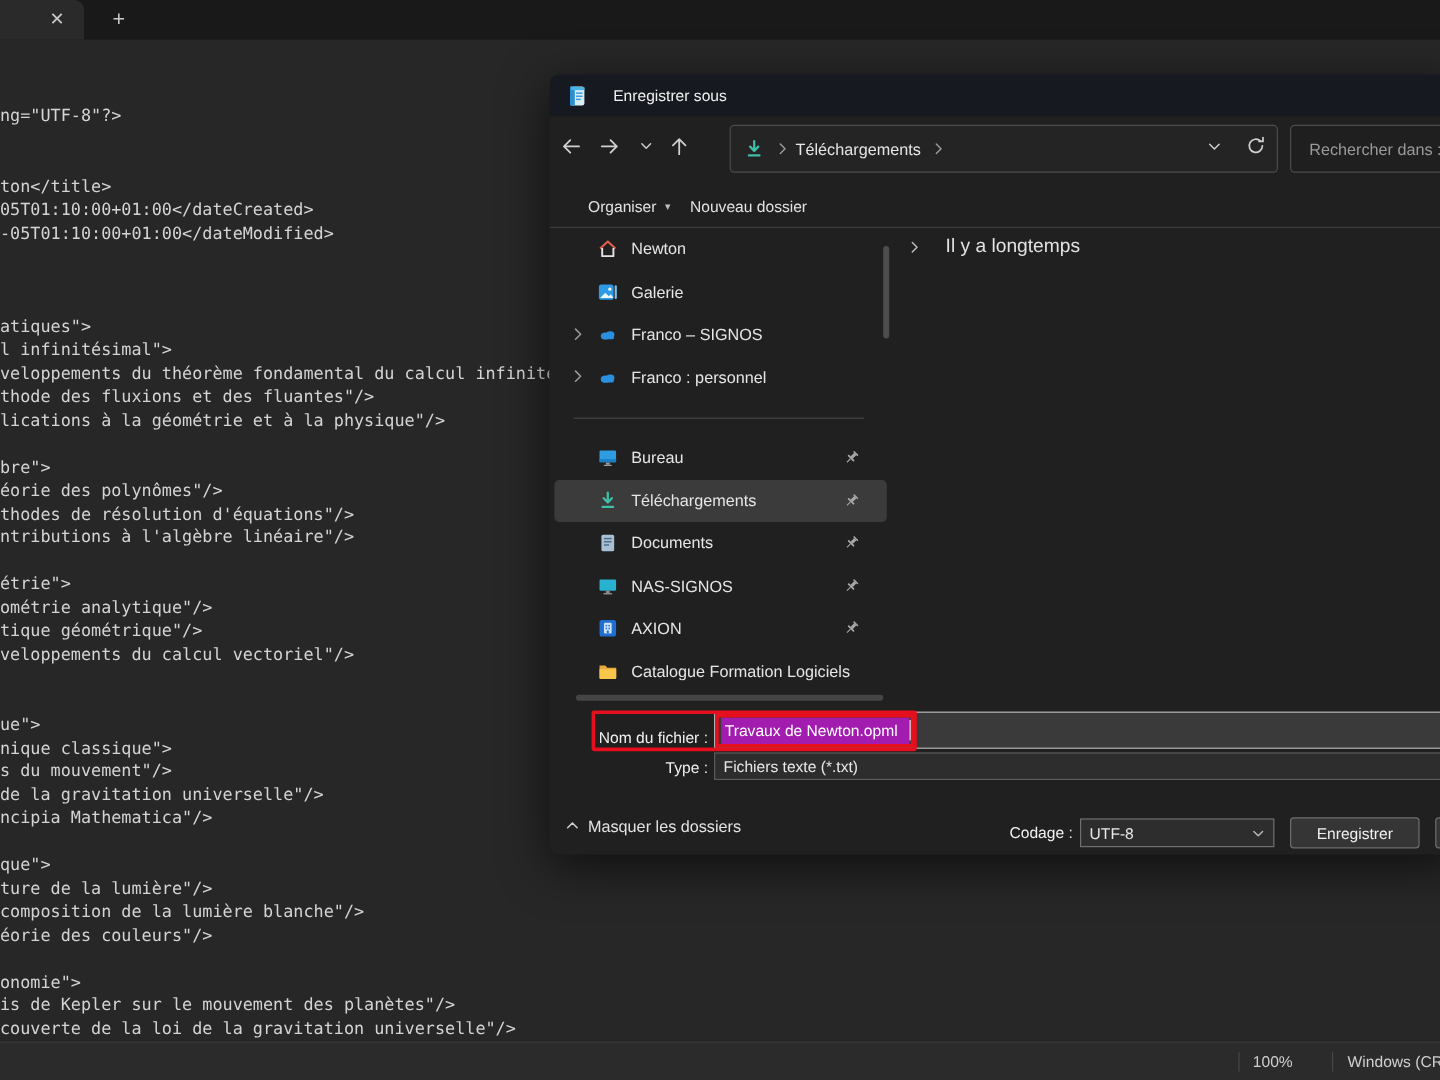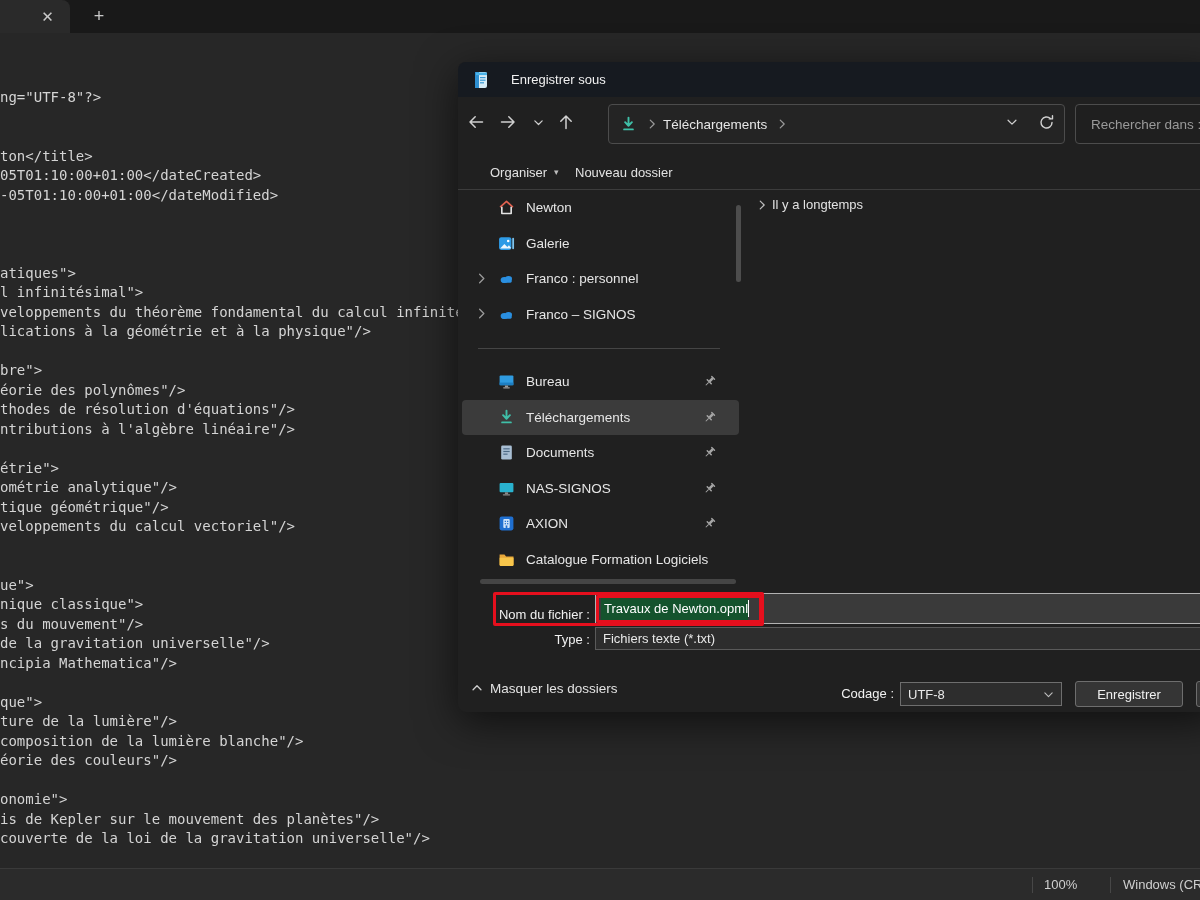--- a/index.html
+++ b/index.html
@@ -59,27 +59,27 @@
   .sb-label{color:#e6e6e6;font-size:13.5px;margin-left:11px;white-space:nowrap;overflow:hidden;flex:1;}
   .sb-pin{width:15px;height:15px;margin-right:22px;display:inline-flex;flex:none;}
   .sb-sep{height:32px;display:flex;align-items:center;}
   .sb-sep .line{height:1px;background:#454545;width:242px;margin-left:20px;}
   .sb-vscroll{position:absolute;left:278px;top:15px;width:5px;height:77px;background:#4d4d4d;border-radius:3px;}
   .sb-hscroll{position:absolute;left:22px;top:389px;width:256px;height:5px;background:#454545;border-radius:3px;}
   
   .mainlist{position:absolute;left:284px;top:128px;width:476px;height:403px;}
   .group-header{position:absolute;left:13px;top:7px;display:flex;align-items:center;}
   .group-chevron{width:14px;height:14px;display:inline-flex;}
-  .group-label{color:#e2e2e2;font-size:13px;margin-left:3px;}
+  .group-label{color:#e2e2e2;font-size:16px;margin-left:19px;}
   
   .fieldlabel{position:absolute;left:0;width:132px;text-align:right;color:#f0f0f0;font-size:13px;}
   .filename-input{position:absolute;left:137px;top:531px;width:623px;height:31px;background:#3a3a3a;
     border:1px solid #b2b2b2;box-sizing:border-box;display:flex;align-items:center;}
-  .filename-selection{margin-left:5px;background:#14532d;color:#ffffff;font-size:13px;
-    padding:3px 0 4px 3px;white-space:nowrap;}
+  .filename-selection{margin-left:5px;background:#a21caf;color:#ffffff;font-size:13px;
+    padding:3px 10px 4px 3px;white-space:nowrap;}
   .text-cursor{width:1px;height:17px;background:#ffffff;}
   .type-select{position:absolute;left:137px;top:565px;width:623px;height:23px;background:#2d2d2d;
     border:1px solid #5a5a5a;box-sizing:border-box;display:flex;align-items:center;}
   .type-select .val{color:#e8e8e8;font-size:13px;margin-left:7px;}
   
   .footer{position:absolute;left:0;top:601px;width:100%;height:49px;border-radius:0 0 8px 8px;}
   .hide-folders{position:absolute;left:12px;top:18px;display:flex;align-items:flex-start;}
   .hide-folders .chev{width:14px;height:14px;display:inline-flex;}
   .hide-folders .lbl{color:#e2e2e2;font-size:13.5px;margin-left:6px;}
   .enc-label{position:absolute;left:330px;top:23px;width:106px;text-align:right;color:#f0f0f0;font-size:13px;}
@@ -113,20 +113,21 @@
     <div class="editor-line"> </div>
     <div class="editor-line">ton&lt;/title&gt;</div>
     <div class="editor-line">05T01:10:00+01:00&lt;/dateCreated&gt;</div>
     <div class="editor-line">-05T01:10:00+01:00&lt;/dateModified&gt;</div>
     <div class="editor-line"> </div>
     <div class="editor-line"> </div>
     <div class="editor-line"> </div>
     <div class="editor-line">atiques"&gt;</div>
     <div class="editor-line">l infinitésimal"&gt;</div>
     <div class="editor-line">veloppements du théorème fondamental du calcul infinitésimal"/&gt;</div>
+    <div class="editor-line">thode des fluxions et des fluantes"/&gt;</div>
     <div class="editor-line">lications à la géométrie et à la physique"/&gt;</div>
     <div class="editor-line"> </div>
     <div class="editor-line">bre"&gt;</div>
     <div class="editor-line">éorie des polynômes"/&gt;</div>
     <div class="editor-line">thodes de résolution d'équations"/&gt;</div>
     <div class="editor-line">ntributions à l'algèbre linéaire"/&gt;</div>
     <div class="editor-line"> </div>
     <div class="editor-line">étrie"&gt;</div>
     <div class="editor-line">ométrie analytique"/&gt;</div>
     <div class="editor-line">tique géométrique"/&gt;</div>
@@ -269,36 +270,36 @@
             <path d="M6 3.5 L10.5 8 L6 12.5" fill="none" stroke="#9a9a9a" stroke-width="1.4" stroke-linecap="round" stroke-linejoin="round"></path>
           </svg>
         </span>
         <span class="sb-icon">
           <svg viewBox="0 0 16 16" width="17" height="17">
             <ellipse cx="6" cy="9.4" rx="3.5" ry="2.8" fill="#2a8fe0"></ellipse>
             <ellipse cx="9.9" cy="8.4" rx="3.3" ry="2.7" fill="#2a8fe0"></ellipse>
             <rect x="3.6" y="9" width="9.2" height="3" rx="1.5" fill="#2a8fe0"></rect>
           </svg>
         </span>
-        <span class="sb-label">Franco : personnel</span>
+        <span class="sb-label">Franco – SIGNOS</span>
       </div>
       <div class="sb-row">
         <span class="sb-chevron">
           <svg viewBox="0 0 16 16" width="15" height="15">
             <path d="M6 3.5 L10.5 8 L6 12.5" fill="none" stroke="#9a9a9a" stroke-width="1.4" stroke-linecap="round" stroke-linejoin="round"></path>
           </svg>
         </span>
         <span class="sb-icon">
           <svg viewBox="0 0 16 16" width="17" height="17">
             <ellipse cx="6" cy="9.4" rx="3.5" ry="2.8" fill="#2a8fe0"></ellipse>
             <ellipse cx="9.9" cy="8.4" rx="3.3" ry="2.7" fill="#2a8fe0"></ellipse>
             <rect x="3.6" y="9" width="9.2" height="3" rx="1.5" fill="#2a8fe0"></rect>
           </svg>
         </span>
-        <span class="sb-label">Franco – SIGNOS</span>
+        <span class="sb-label">Franco : personnel</span>
       </div>
       <div class="sb-sep">
         <div class="line"></div>
       </div>
       <div class="sb-row">
         <span class="sb-chevron"></span>
         <span class="sb-icon">
           <svg viewBox="0 0 16 16" width="17" height="17">
             <rect x="1.5" y="2.3" width="13" height="9.2" rx="1" fill="#2f9be0"></rect>
             <rect x="1.5" y="9" width="13" height="2.5" fill="#1d7ec2"></rect>

